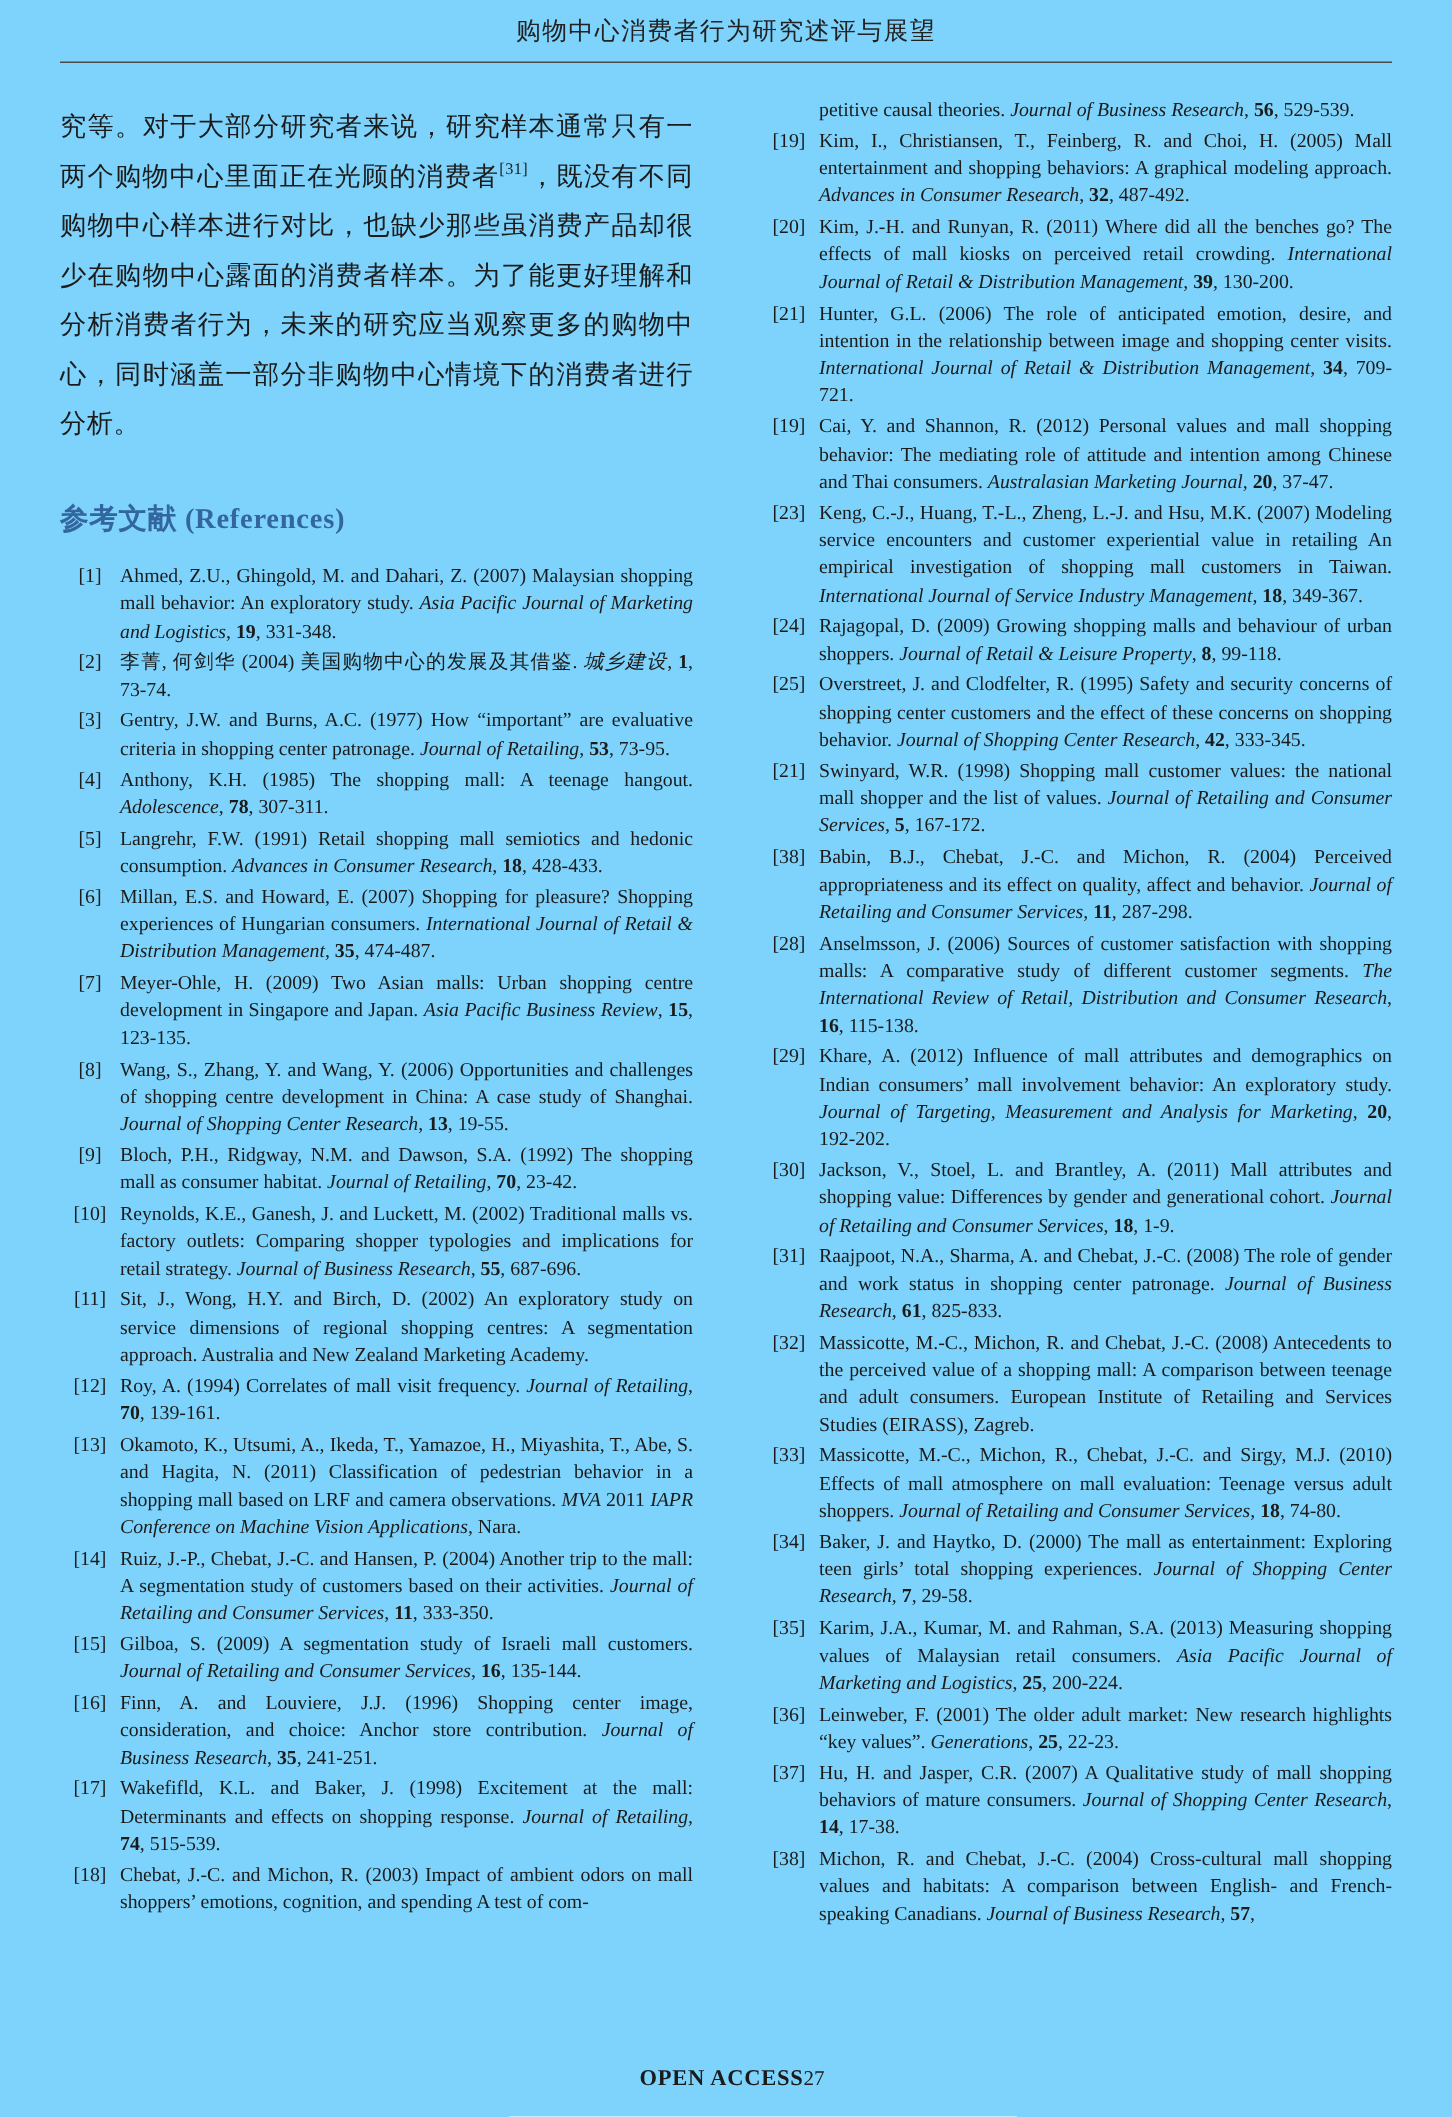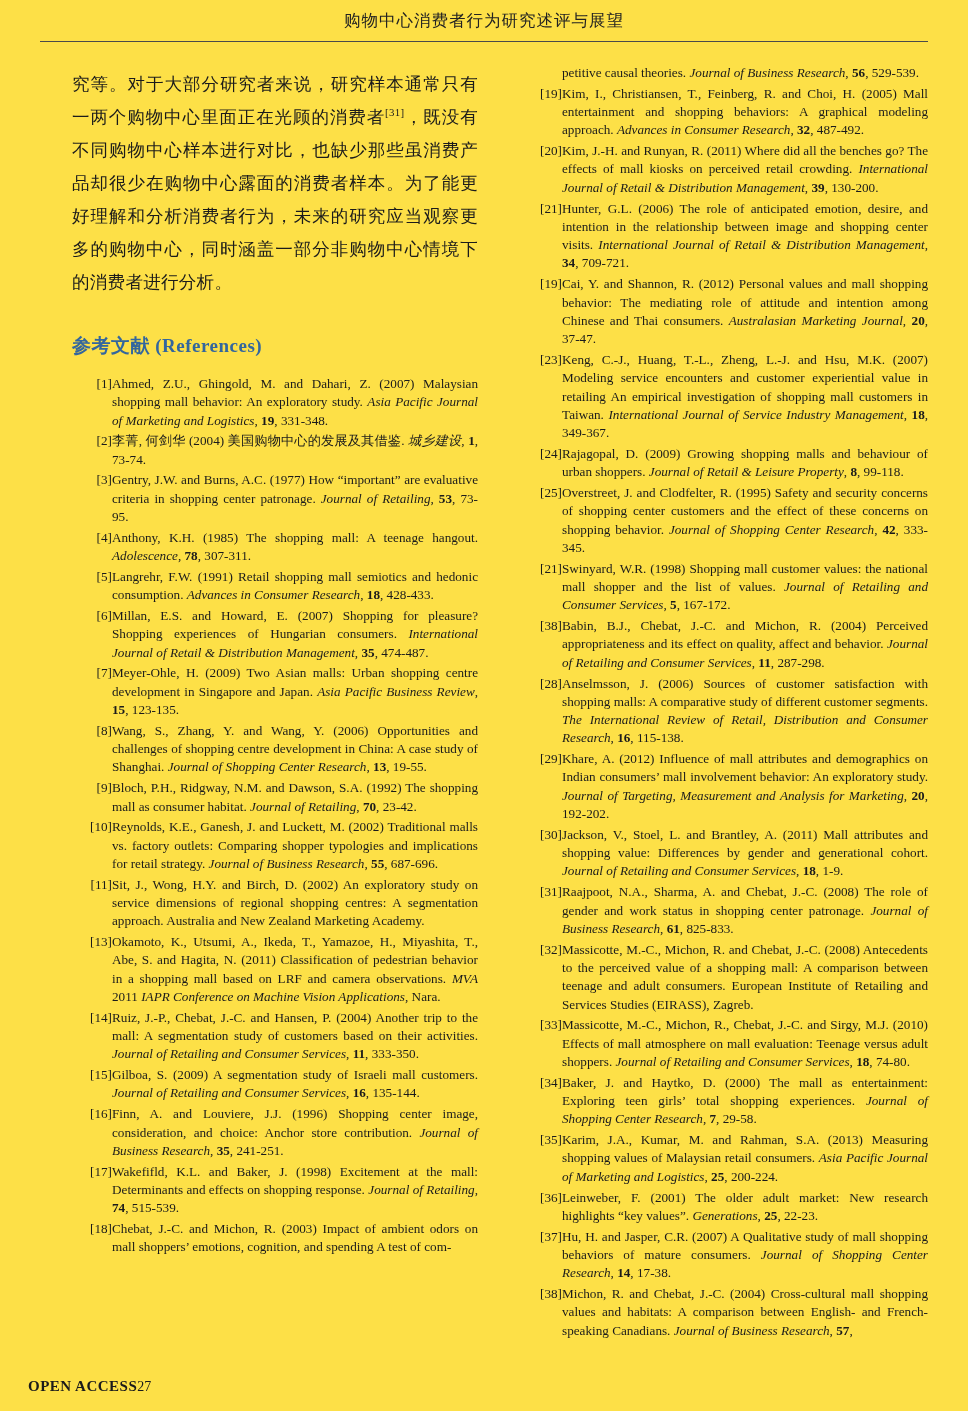--- a/index.html
+++ b/index.html
@@ -1,41 +1,40 @@
 <!DOCTYPE html>
 <html><head>
 <meta charset="utf-8">
 <style>
   html,body{margin:0;padding:0;background:#ffffff;}
   .page{
     position:relative;
     width:968px;height:1411px;
     box-sizing:border-box;
     padding:10px 40px 0 40px;
-    background:#fde047;
+    background:#7dd3fc;
     font-family:"Liberation Serif","DejaVu Serif",serif;
     color:#1b1b1b;
     overflow:hidden;
   }
   .header{ text-align:center; }
   .header-title{
     font-size:16.5px;
     letter-spacing:1px;
     color:#222;
     padding-bottom:9px;
   }
   .header-rule{
     border:none;
     border-top:1px solid #4a4a4a;
     margin:0 0 22px 0;
   }
   .columns{
     display:flex;
     gap:44px;
-    margin-left:32px;
   }
   .col{ flex:1 1 0; min-width:0; }
 
   .cn-paragraph{
     margin:4px 0 0 0;
     font-size:17.5px;
     line-height:33px;
     text-align:justify;
     letter-spacing:0.3px;
   }
@@ -51,34 +50,34 @@
     color:#33669e;
     letter-spacing:0.5px;
   }
   .refs{ font-size:13.2px; line-height:18.3px; }
   .ref{
     display:flex;
     margin-bottom:2.5px;
   }
   .ref-num{
     flex:0 0 40px;
-    text-align:right;
+    text-align:center;
   }
   .ref-body{
     flex:1 1 auto;
     text-align:justify;
   }
   .it{ font-style:italic; }
   .bd{ font-weight:bold; }
 
   .footer{
     position:absolute;
-    left:28px; right:40px; bottom:16px;
+    left:48px; right:40px; bottom:16px;
     display:flex;
-    justify-content:flex-start;
+    justify-content:center;
     align-items:baseline;
   }
   .footer-left{
     font-weight:bold;
     font-size:15px;
     letter-spacing:0.5px;
   }
   .footer-right{ font-size:14px; }
 </style>
 </head>
@@ -133,20 +132,24 @@
           </div>
           <div class="ref">
             <span class="ref-num">[10]</span>
             <span class="ref-body"><span>Reynolds, K.E., Ganesh, J. and Luckett, M. (2002) Traditional malls vs. factory outlets: Comparing shopper typologies and implications for retail strategy. </span><span class="it">Journal of Business Research</span><span>, </span><span class="bd">55</span><span>, 687-696.</span></span>
           </div>
           <div class="ref">
             <span class="ref-num">[11]</span>
             <span class="ref-body"><span>Sit, J., Wong, H.Y. and Birch, D. (2002) An exploratory study on service dimensions of regional shopping centres: A segmentation approach. Australia and New Zealand Marketing Academy.</span></span>
           </div>
           <div class="ref">
+            <span class="ref-num">[12]</span>
+            <span class="ref-body"><span>Roy, A. (1994) Correlates of mall visit frequency. </span><span class="it">Journal of Retailing</span><span>, </span><span class="bd">70</span><span>, 139-161.</span></span>
+          </div>
+          <div class="ref">
             <span class="ref-num">[13]</span>
             <span class="ref-body"><span>Okamoto, K., Utsumi, A., Ikeda, T., Yamazoe, H., Miyashita, T., Abe, S. and Hagita, N. (2011) Classification of pedestrian behavior in a shopping mall based on LRF and camera observations. </span><span class="it">MVA</span><span> 2011 </span><span class="it">IAPR Conference on Machine Vision Applications</span><span>, Nara.</span></span>
           </div>
           <div class="ref">
             <span class="ref-num">[14]</span>
             <span class="ref-body"><span>Ruiz, J.-P., Chebat, J.-C. and Hansen, P. (2004) Another trip to the mall: A segmentation study of customers based on their activities. </span><span class="it">Journal of Retailing and Consumer Services</span><span>, </span><span class="bd">11</span><span>, 333-350.</span></span>
           </div>
           <div class="ref">
             <span class="ref-num">[15]</span>
             <span class="ref-body"><span>Gilboa, S. (2009) A segmentation study of Israeli mall customers. </span><span class="it">Journal of Retailing and Consumer Services</span><span>, </span><span class="bd">16</span><span>, 135-144.</span></span>

